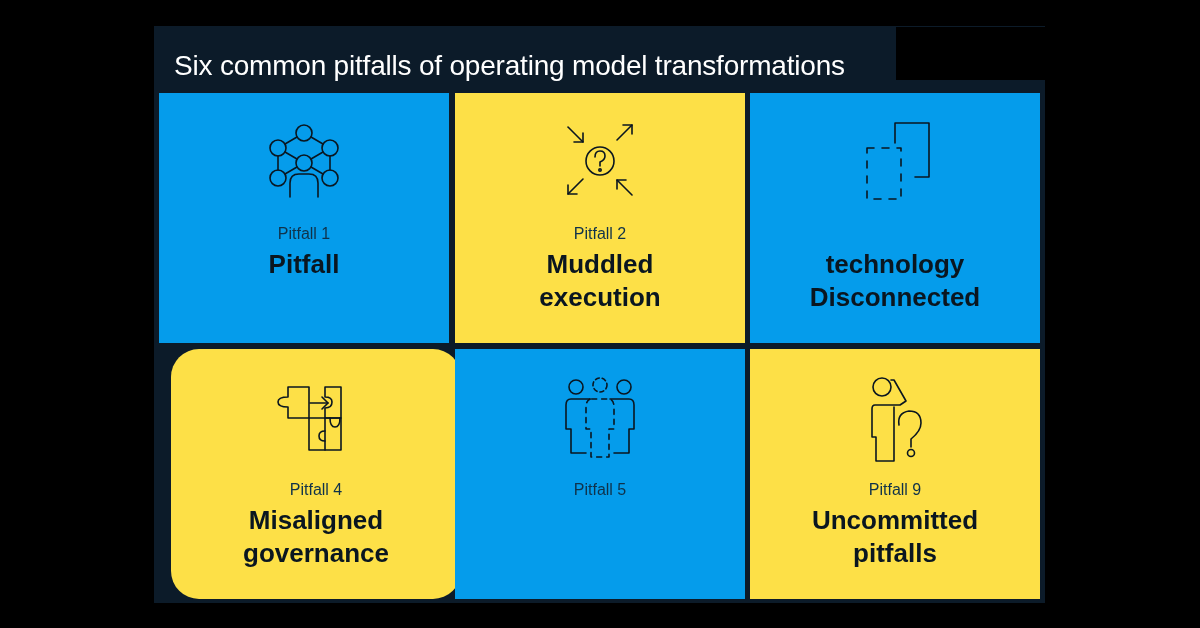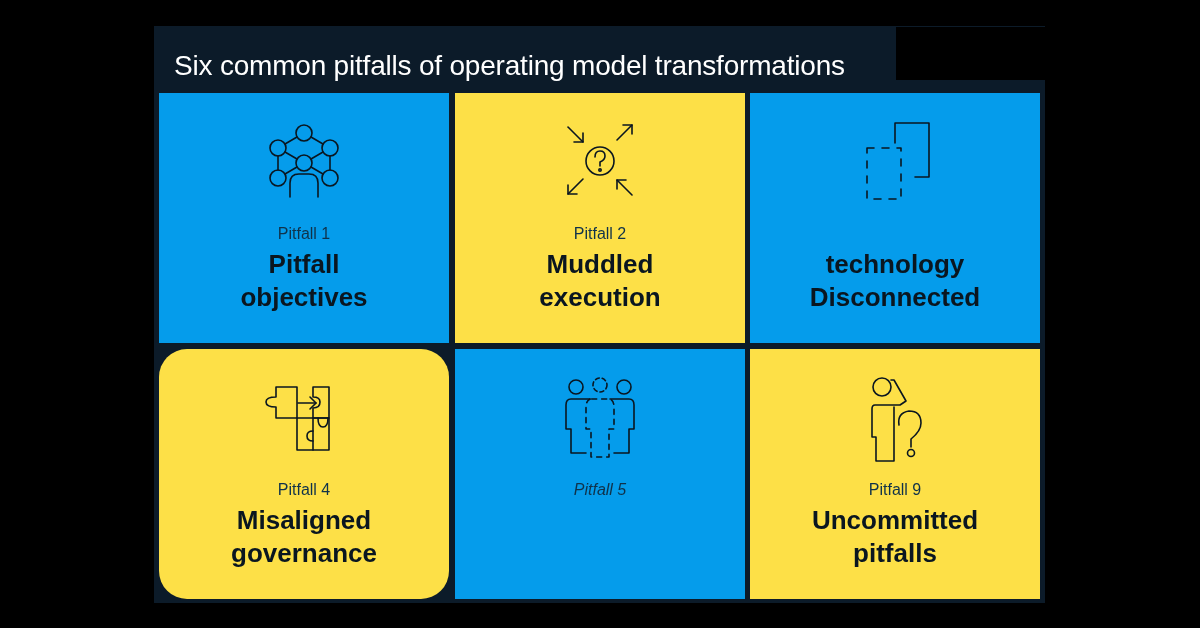--- a/index.html
+++ b/index.html
@@ -65,21 +65,20 @@
           <line x1="24" y1="39" x2="24" y2="53"></line>
           <line x1="76" y1="39" x2="76" y2="53"></line>
           <line x1="43" y1="50" x2="31" y2="57"></line>
           <line x1="57" y1="50" x2="69" y2="57"></line>
           <path d="M36 80 V66 Q36 57 45 57 H55 Q64 57 64 66 V80"></path>
         </svg>
       </div>
       <div class="label">Pitfall 1</div>
       <div class="name">
         <div>Pitfall</div>
-        <div>objectives</div>
       </div>
     </div>
 
     <div class="card light" style="left:296px; top:0;">
       <div class="icon">
         <svg viewBox="0 0 100 100">
           <circle cx="50" cy="44" r="14"></circle>
           <path d="M45 40 Q45 34 50 34 Q55 34 55 39 Q55 43 50 45 V49"></path>
           <circle cx="50" cy="53" r="1.2"></circle>
           <line x1="18" y1="10" x2="33" y2="25"></line>
@@ -105,41 +104,41 @@
           <polyline points="50,26 50,6 84,6 84,60 70,60"></polyline>
           <rect x="22" y="31" width="34" height="51" style="stroke-dasharray:7 8;"></rect>
         </svg>
       </div>
       <div class="name">
         <div>technology</div>
         <div>Disconnected</div>
       </div>
     </div>
 
-    <div class="card light" style="left:0; top:256px;border-radius:28px;">
+    <div class="card light" style="left:12px; top:256px;border-radius:28px;">
       <div class="icon">
         <svg viewBox="0 0 100 100">
           <path d="M22 14 H43 V45 H22 V34 Q12 34 12 29 Q12 24 22 24 Z"></path>
           <path d="M43 45 H75 V77 H43 Z"></path>
           <line x1="59" y1="45" x2="59" y2="77"></line>
           <path d="M59 14 H75 V45 H59 V35 Q66 35 66 29 Q66 24 59 24 Z"></path>
           <path d="M59 58 Q53 58 53 63 Q53 68 59 68"></path>
           <path d="M64 45 Q64 54 69 54 Q74 54 74 45"></path>
           <line x1="44" y1="30" x2="62" y2="30"></line>
           <polyline points="56,24 62,30 56,36"></polyline>
         </svg>
       </div>
       <div class="label">Pitfall 4</div>
       <div class="name">
         <div>Misaligned</div>
         <div>governance</div>
       </div>
     </div>
 
-    <div class="card dark" style="left:296px; top:256px;font-style:italic;">
+    <div class="card dark" style="left:296px; top:256px;">
       <div class="icon">
         <svg viewBox="0 0 100 100">
           <circle cx="26" cy="14" r="7"></circle>
           <circle cx="74" cy="14" r="7"></circle>
           <circle cx="50" cy="12" r="7" style="stroke-dasharray:4 3;"></circle>
           <path d="M40 26 H21 Q16 26 16 32 V56 H21 V80 H36"></path>
           <path d="M60 26 H79 Q84 26 84 32 V56 H79 V80 H64"></path>
           <path d="M40 26 Q36 28 36 34 V56 H41 V84 H59 V56 H64 V34 Q64 28 60 26 H40" style="stroke-dasharray:5 5;"></path>
         </svg>
       </div>

